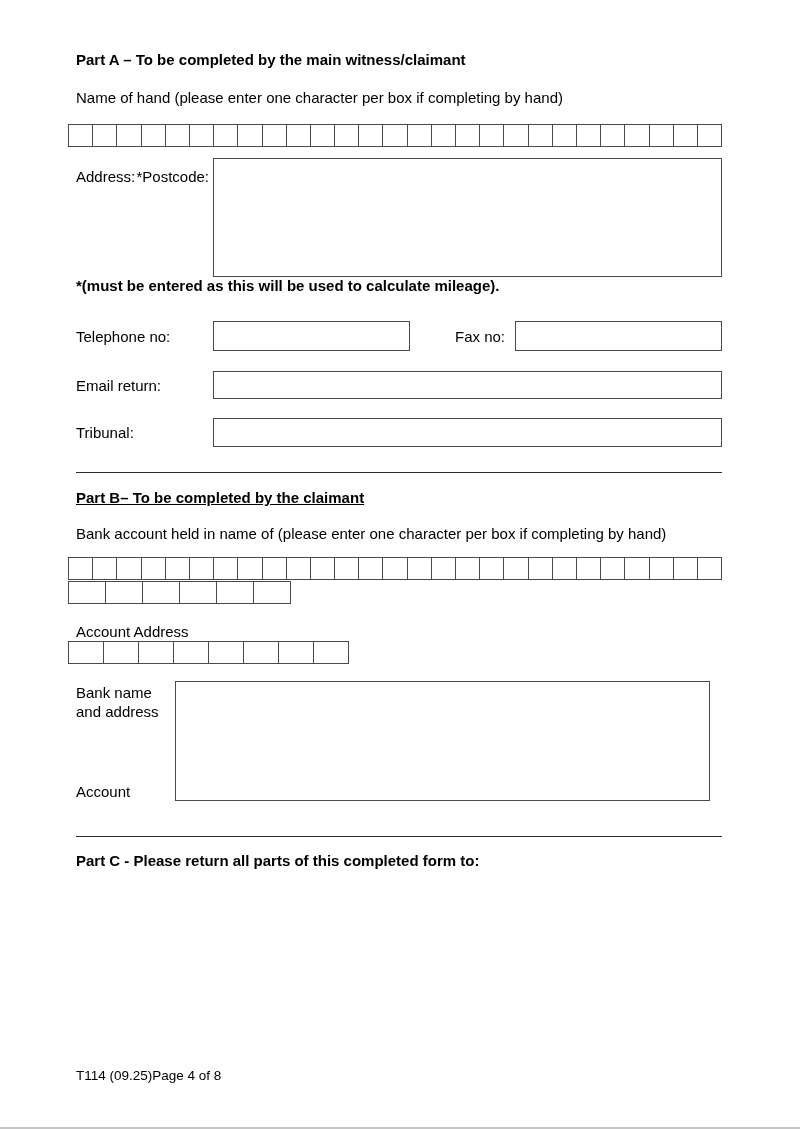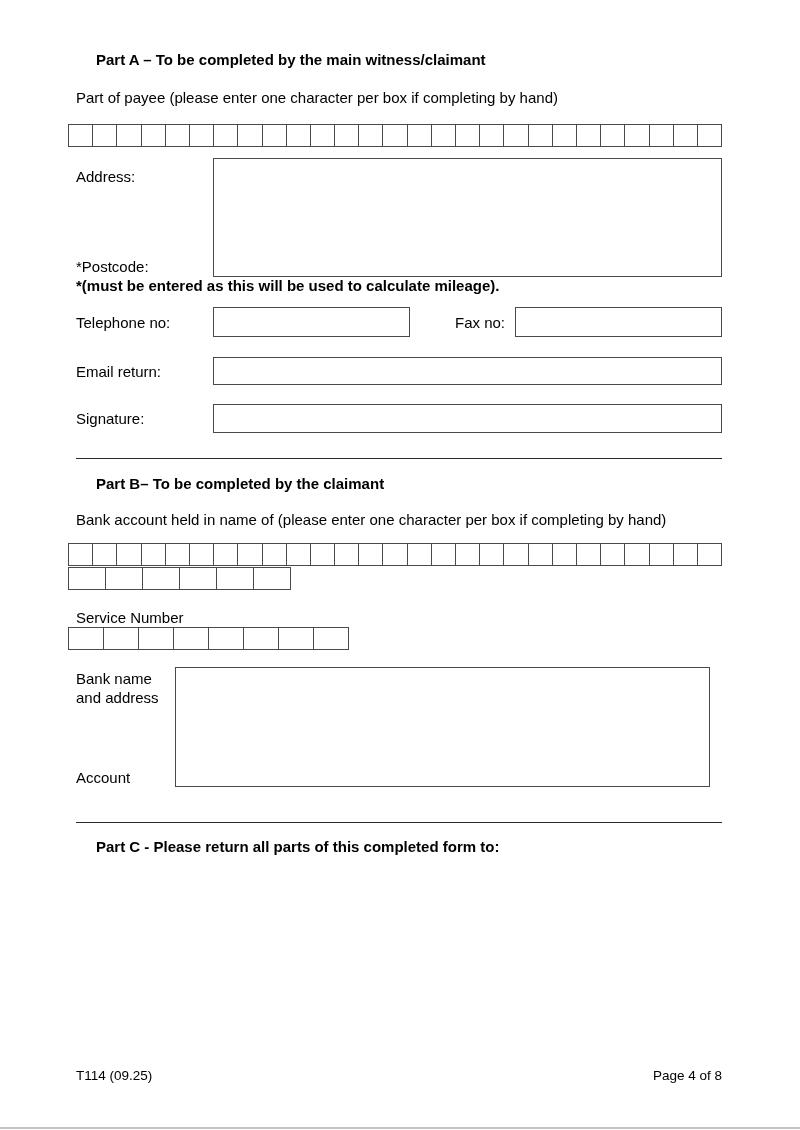--- a/index.html
+++ b/index.html
@@ -9,21 +9,21 @@
   .page {
     position: relative;
     width: 800px;
     height: 1130px;
     background: #fff;
     font-size: 15px;
     overflow: hidden;
   }
   .content { padding: 0 78px 0 76px; }
 
-  h2 { font-size: 15px; font-weight: bold; line-height: 17px; margin-left: 20px; }
+  h2 { font-size: 15px; font-weight: bold; line-height: 17px; }
 
   .field-intro { line-height: 17px; }
   .field-intro b { font-weight: normal; }
 
   
   .char-row {
     display: flex;
     width: 654px;
     margin-left: -8px;
     height: 23px;
@@ -45,45 +45,45 @@
 
   
   .h-parta { margin-top: 51px; }
   .payee-intro { margin-top: 21px; }
   .payee-row { margin-top: 18px; }
 
   .addr-group { display: flex; margin-top: 11px; }
   .addr-labels {
     width: 137px;
     display: flex;
-    flex-direction: column;
+    flex-direction: row;
     justify-content: space-between;
     padding: 10px 4px 2px 0;
   }
   .addr-box { flex: 1; height: 119px; }
 
   .mileage-note { line-height: 17px; font-weight: bold; }
 
-  .tel-row { display: flex; align-items: center; margin-top: 13px; }
+  .tel-row { display: flex; align-items: center; margin-top: 27px; }
   .lbl-col { width: 137px; }
   .tel-box { width: 197px; height: 30px; }
   .fax-lbl { margin-left: 45px; }
   .fax-box { width: 207px; height: 30px; margin-left: auto; }
 
   .email-row { display: flex; align-items: center; margin-top: 20px; }
   .email-box { flex: 1; height: 28px; }
 
   .sig-row { display: flex; align-items: center; margin-top: 19px; }
   .sig-box { flex: 1; height: 29px; }
 
   .rule { border: 0; border-top: 1px solid #2a2a2a; margin-top: 25px; }
   .rule2 { border: 0; border-top: 1px solid #2a2a2a; margin-top: 35px; }
 
   
-  .h-partb { margin-top: 16px; }
+  .h-partb { margin-top: 16px; text-decoration: underline; }
   .bank-intro { margin-top: 19px; }
   .bank-char-row { margin-top: 15px; }
   .sort-lbl { margin-top: 21px; line-height: 17px; }
   .sort-boxes { margin-top: 1px; }
   .acct-lbl { margin-top: 19px; line-height: 17px; }
   .acct-boxes { margin-top: 1px; }
 
   .bank-group { display: flex; margin-top: 17px; }
   .bank-labels {
     width: 99px;
@@ -99,43 +99,42 @@
   .h-partc { margin-top: 15px; }
   .return-address { margin-top: 17px; line-height: 18.5px; }
 
   
   .footer {
     position: absolute;
     left: 76px;
     right: 78px;
     top: 1068px;
     display: flex;
-    justify-content: space-between;
+    justify-content: flex-start;
     font-size: 13.5px;
-    gap: 24px;
   }
   .page-bottom-line {
     position: absolute;
     left: 0;
     right: 0;
     top: 1127px;
     height: 2px;
     background: #c4c4c4;
   }
 </style>
 </head>
 <body>
 
 <div class="page">
   <div class="content">
 
     <section>
       <h2 class="h-parta">Part A – To be completed by the main witness/claimant</h2>
 
-      <p class="field-intro payee-intro"><span>Part of payee </span><b>(please enter one character per box if completing by hand)</b></p>
+      <p class="field-intro payee-intro"><span>Name of hand </span><b>(please enter one character per box if completing by hand)</b></p>
 
       <div class="char-row payee-row">
           <span class="cell"></span>
           <span class="cell"></span>
           <span class="cell"></span>
           <span class="cell"></span>
           <span class="cell"></span>
           <span class="cell"></span>
           <span class="cell"></span>
           <span class="cell"></span>
@@ -176,21 +175,21 @@
         <span class="fax-lbl">Fax no:</span>
         <div class="box fax-box"></div>
       </div>
 
       <div class="email-row">
         <span class="lbl-col">Email return:</span>
         <div class="box email-box"></div>
       </div>
 
       <div class="sig-row">
-        <span class="lbl-col">Signature:</span>
+        <span class="lbl-col">Tribunal:</span>
         <div class="box sig-box"></div>
       </div>
     </section>
 
     <hr class="rule">
 
     <section>
       <h2 class="h-partb">Part B– To be completed by the claimant</h2>
 
       <p class="field-intro bank-intro"><span>Bank account held in name of </span><b>(please enter one character per box if completing by hand)</b></p>
@@ -227,21 +226,21 @@
 
       <div class="small-row sort-row sort-boxes">
           <span class="cell"></span>
           <span class="cell"></span>
           <span class="cell"></span>
           <span class="cell"></span>
           <span class="cell"></span>
           <span class="cell"></span>
         </div>
 
-      <p class="acct-lbl">Service Number</p>
+      <p class="acct-lbl">Account Address</p>
       <div class="small-row acct-row acct-boxes">
           <span class="cell"></span>
           <span class="cell"></span>
           <span class="cell"></span>
           <span class="cell"></span>
           <span class="cell"></span>
           <span class="cell"></span>
           <span class="cell"></span>
           <span class="cell"></span>
         </div>

